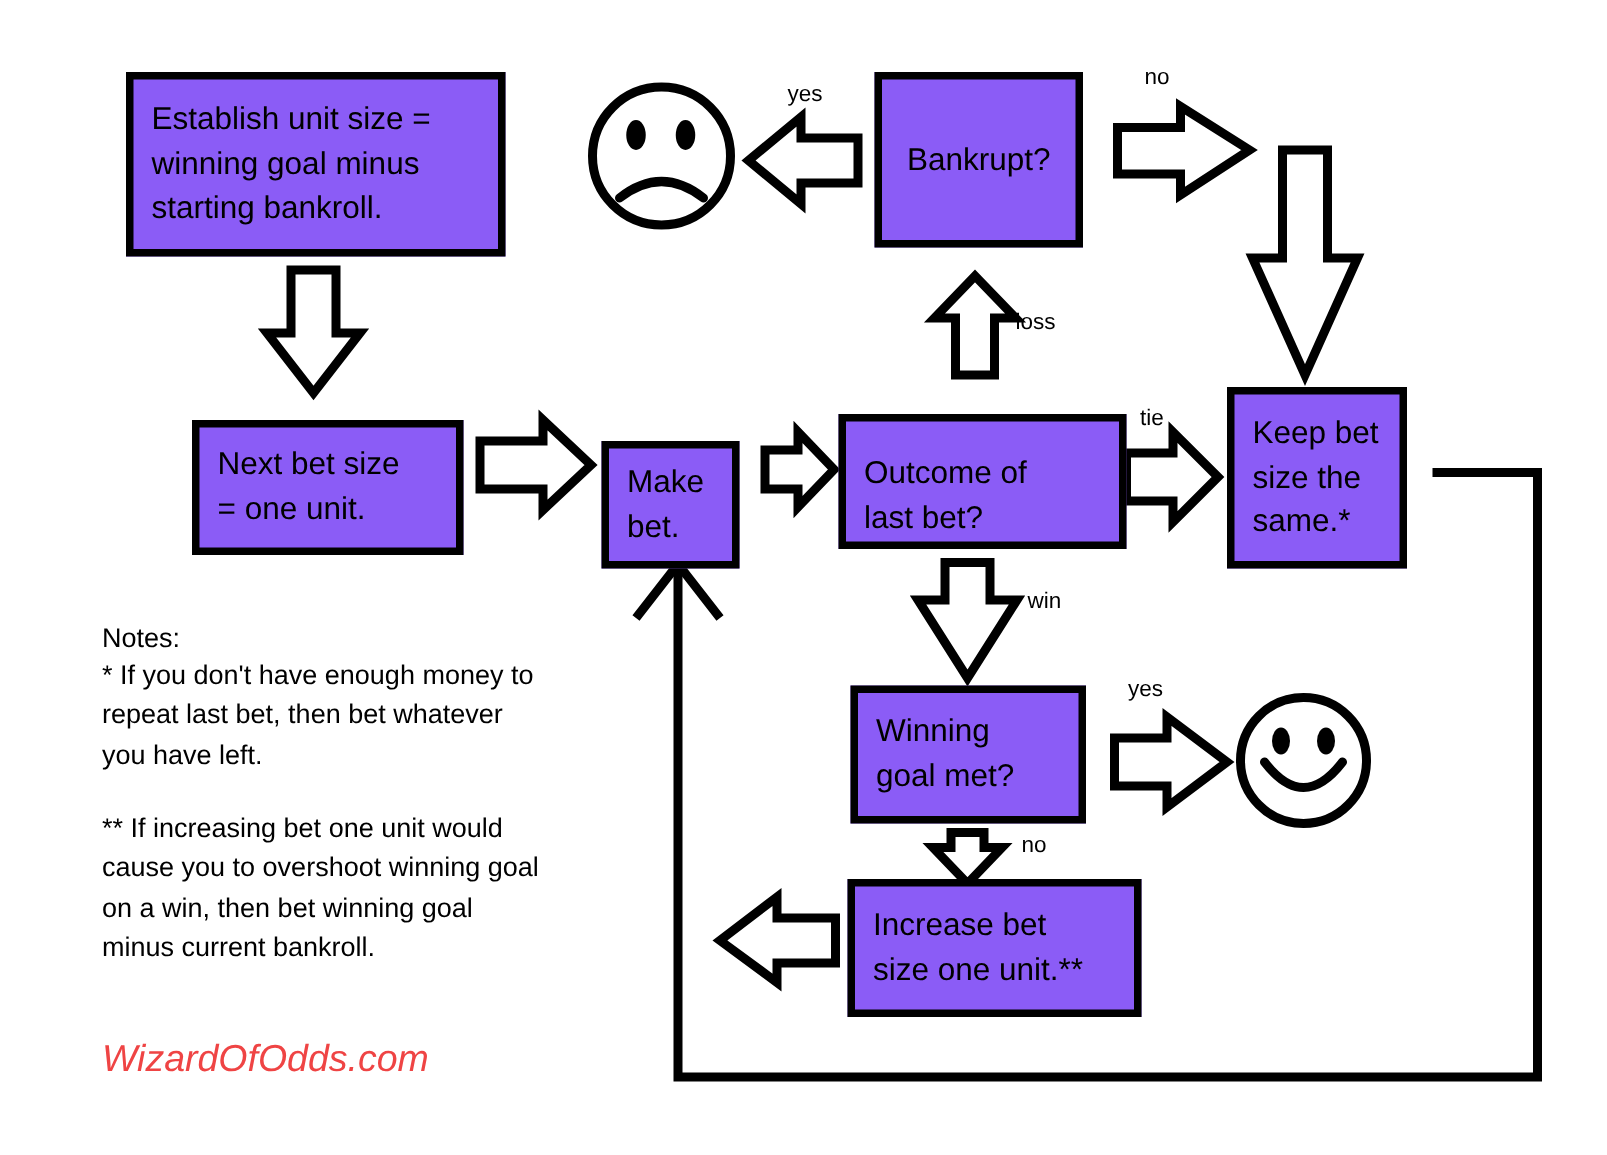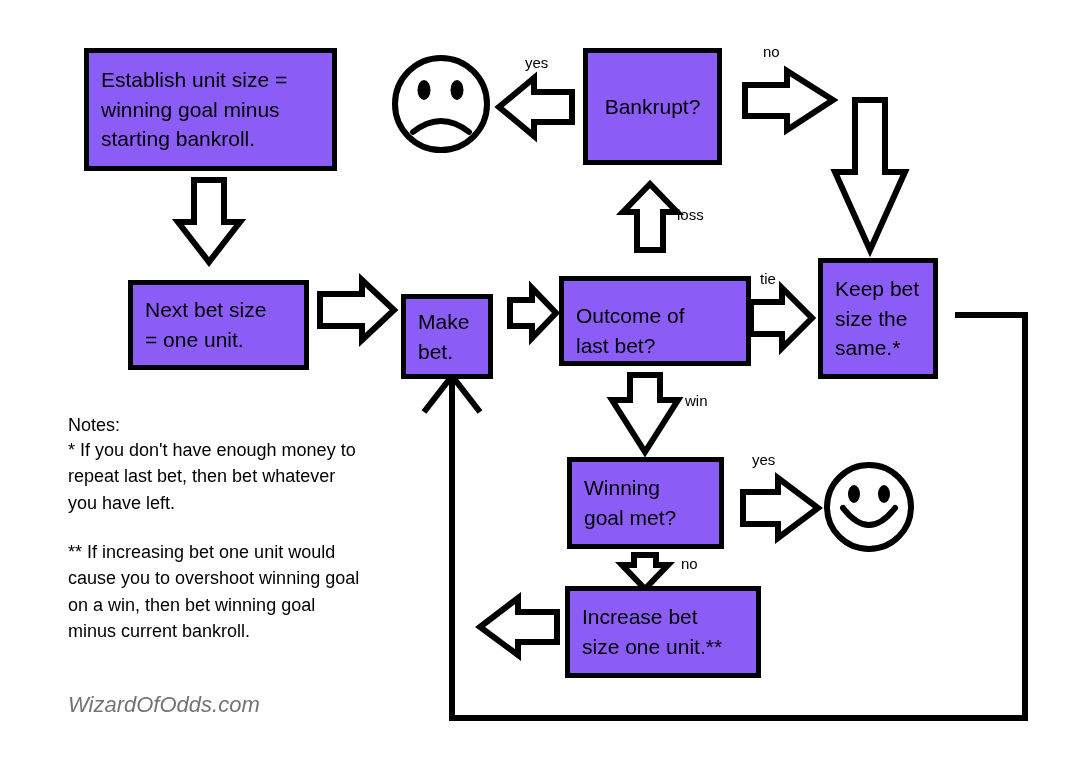--- a/index.html
+++ b/index.html
@@ -56,22 +56,22 @@
     font-family: "Liberation Sans", sans-serif;
     font-size: 18px;
     line-height: 1.47;
     color: #000000;
     white-space: pre-line;
   }
   .watermark {
     position: absolute;
     font-family: "Liberation Sans", sans-serif;
     font-style: italic;
-    font-size: 22px;
-    color: #737373;
+    font-size: 25px;
+    color: #ef4444;
     white-space: nowrap;
   }
 </style>
 </head>
 <body>
 
 <div id="canvas">
 
   <svg class="layer" viewBox="0 0 1071 770">
 

